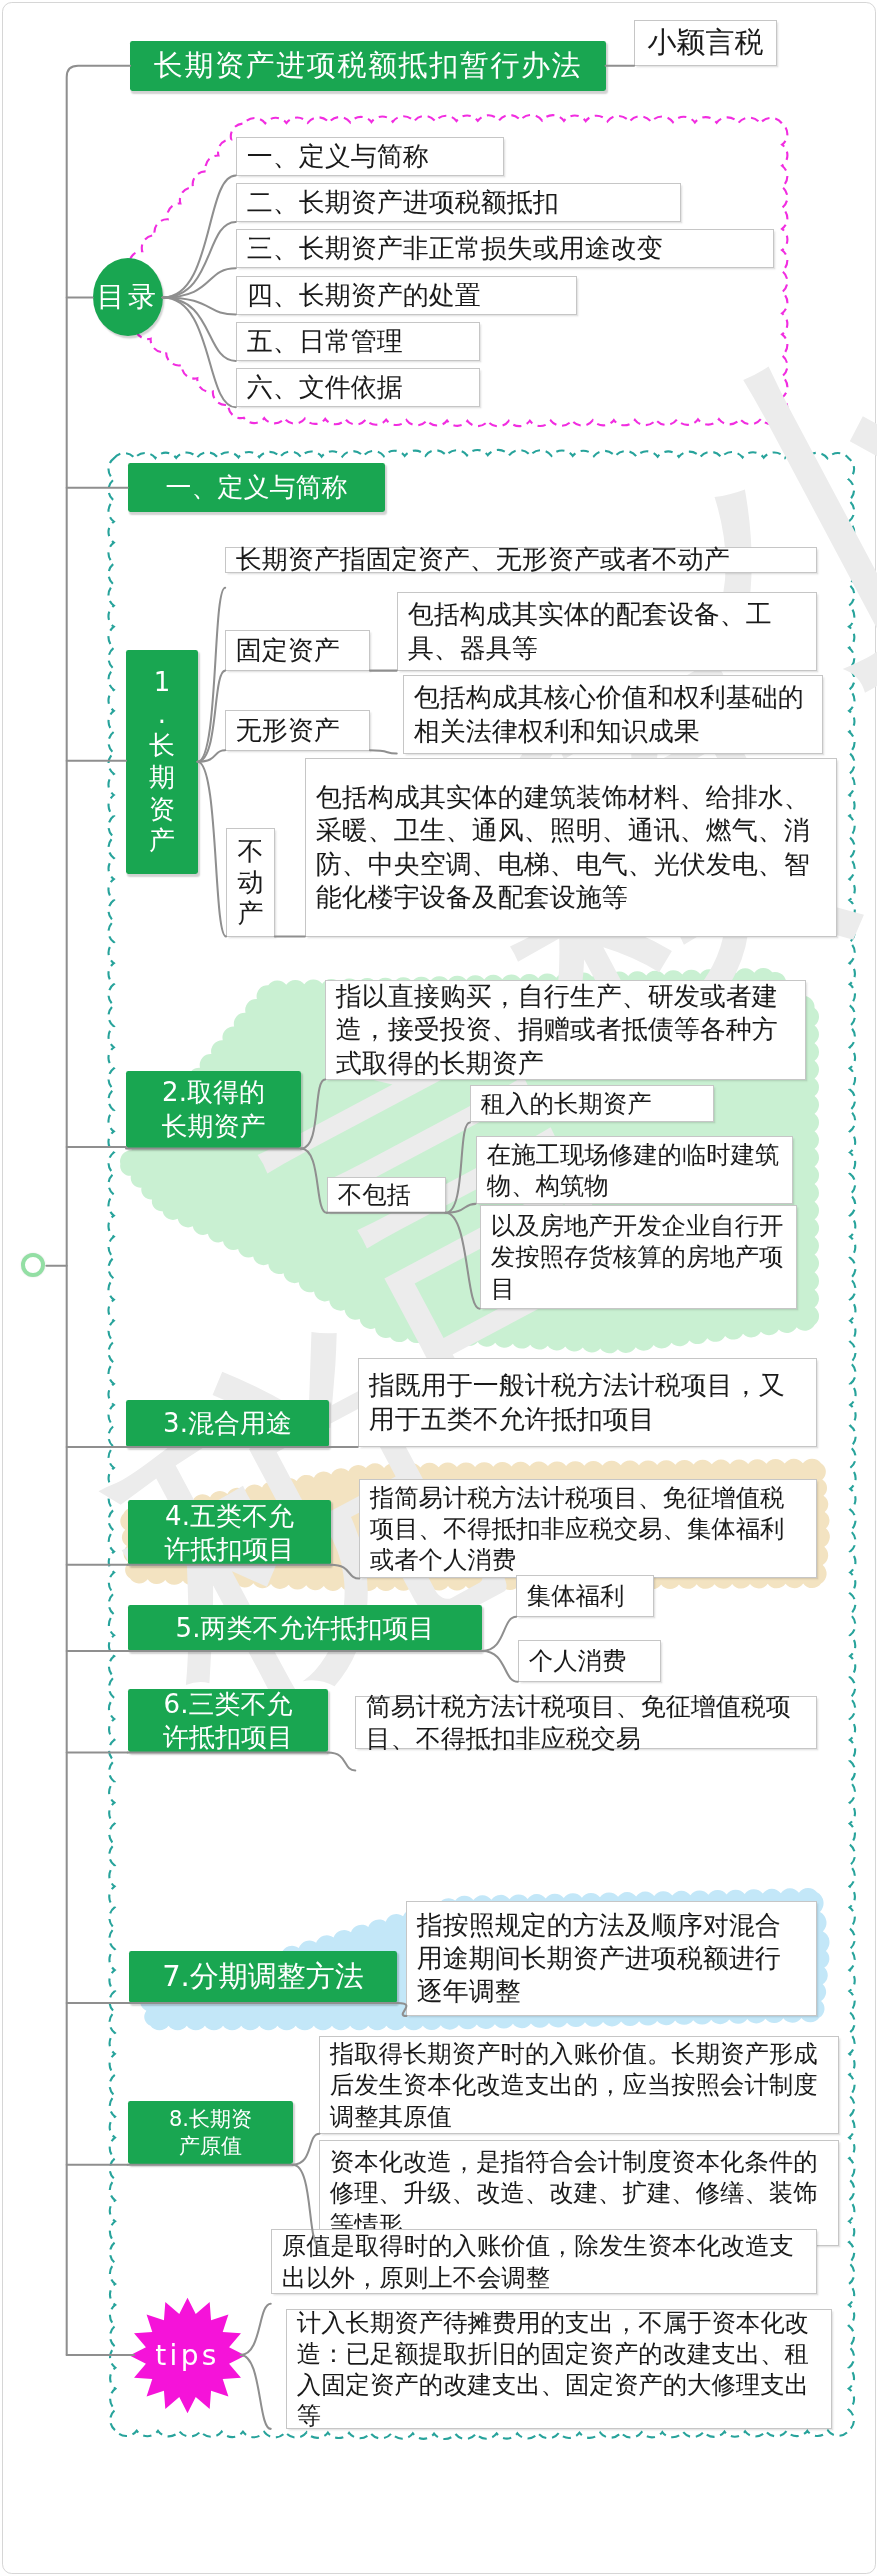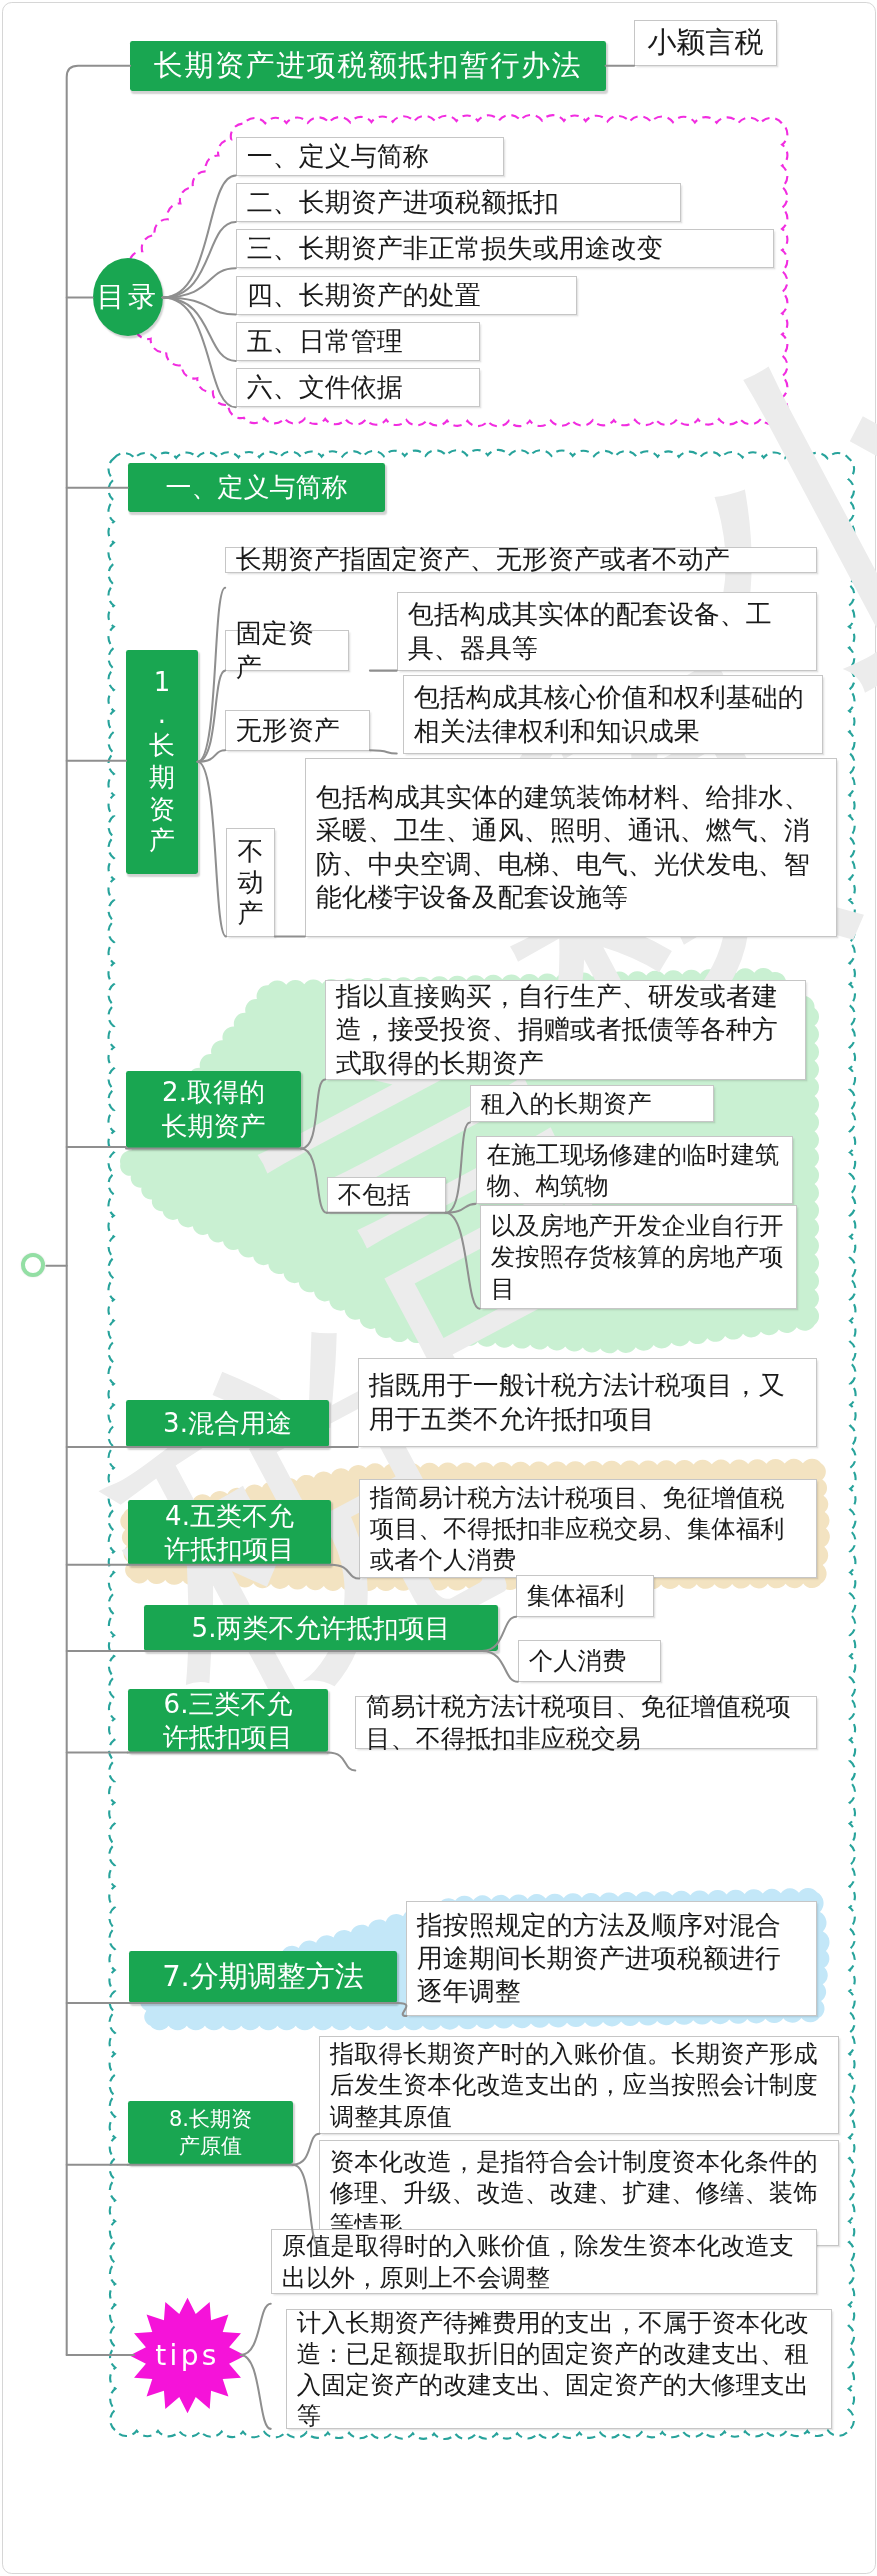--- a/index.html
+++ b/index.html
@@ -83,21 +83,21 @@
 
     <div class="gbox pre" style="left:126px;top:650px;width:72px;height:224px;font-size:26px;line-height:1.22;"><span class="pre">1
 .
 长
 期
 资
 产</span></div>
     <div class="wbox" style="left:225px;top:547px;width:592px;height:26px;font-size:26px;">
         <span>长期资产指固定资产、无形资产或者不动产</span>
       </div>
-    <div class="wbox" style="left:225px;top:630px;width:124px;height:41px;font-size:26px;">
+    <div class="wbox" style="left:225px;top:630px;width:145px;height:41px;font-size:26px;">
         <span>固定资产</span>
       </div>
     <div class="wbox" style="left:397px;top:592px;width:420px;height:79px;font-size:26px;">
         <span>包括构成其实体的配套设备、工具、器具等</span>
       </div>
     <div class="wbox" style="left:225px;top:710px;width:145px;height:41px;font-size:26px;">
         <span>无形资产</span>
       </div>
     <div class="wbox" style="left:403px;top:675px;width:420px;height:79px;font-size:26px;">
         <span>包括构成其核心价值和权利基础的相关法律权利和知识成果</span>
@@ -133,21 +133,21 @@
     <div class="wbox" style="left:358px;top:1358px;width:459px;height:89px;font-size:26px;">
         <span>指既用于一般计税方法计税项目，又用于五类不允许抵扣项目</span>
       </div>
 
     <div class="gbox pre" style="left:128px;top:1500px;width:203px;height:65px;font-size:26px;line-height:1.25;"><span class="pre">4.五类不允
 许抵扣项目</span></div>
     <div class="wbox" style="left:359px;top:1479px;width:458px;height:99px;font-size:24.4px;">
         <span>指简易计税方法计税项目、免征增值税项目、不得抵扣非应税交易、集体福利或者个人消费</span>
       </div>
 
-    <div class="gbox" style="left:128px;top:1605px;width:354px;height:46px;font-size:26px;margin-left:16px;">
+    <div class="gbox" style="left:128px;top:1605px;width:354px;height:46px;font-size:26px;">
         <span>5.两类不允许抵扣项目</span>
       </div>
     <div class="wbox" style="left:516px;top:1575px;width:138px;height:42px;font-size:24.4px;">
         <span>集体福利</span>
       </div>
     <div class="wbox" style="left:518px;top:1640px;width:143px;height:42px;font-size:24.4px;">
         <span>个人消费</span>
       </div>
 
     <div class="gbox pre" style="left:128px;top:1689px;width:200px;height:63px;font-size:26px;line-height:1.25;"><span class="pre">6.三类不允

